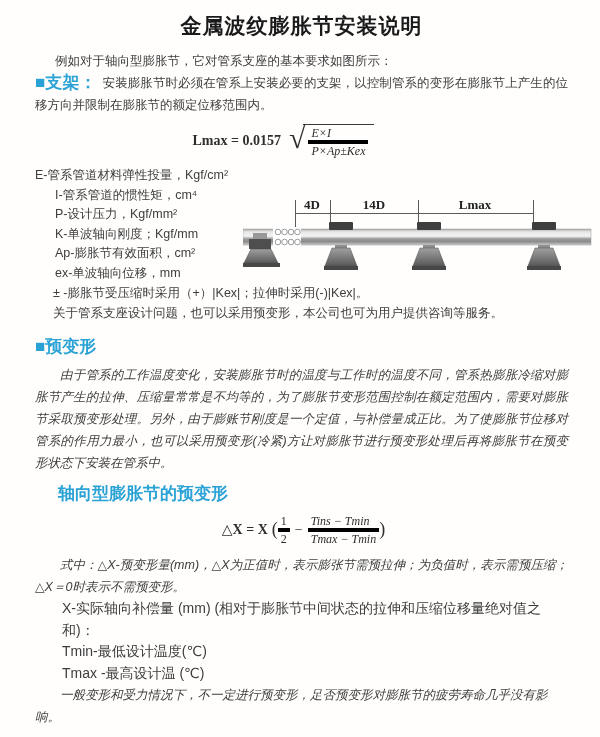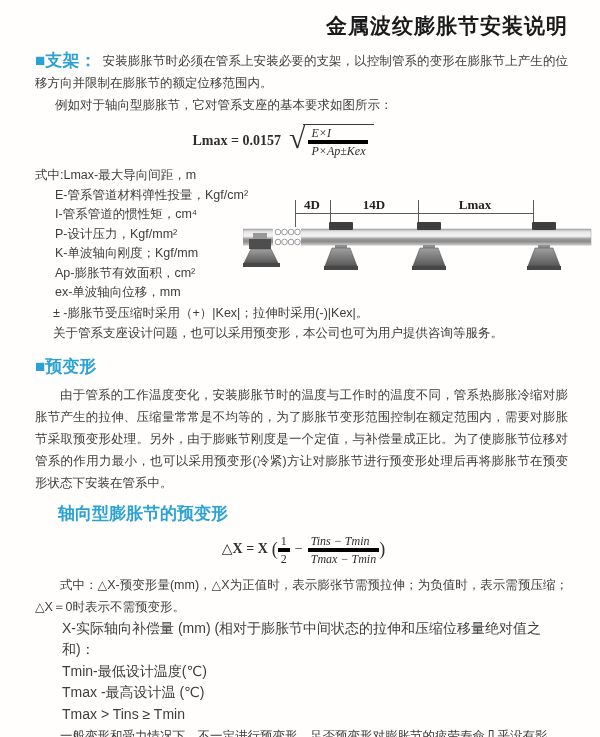--- a/index.html
+++ b/index.html
@@ -8,35 +8,35 @@
     width:600px;height:737px;
     margin:0 auto;
     background:#fffefd;
     overflow:hidden;
     font-family:"Liberation Sans","DejaVu Sans",sans-serif;
     color:#3d3d3d;
   }
   .inner{padding:12px 32px 0 35px;}
   h1{
     margin:0 0 10px 0;
-    text-align:right;
+    text-align:center;
     font-size:21px;
     letter-spacing:1px;
     color:#1a1a1a;
     font-weight:bold;
   }
   .body{
     font-size:12.5px;
     line-height:22px;
     margin:0;
     color:#3d3d3d;
   }
   .just{text-align:justify;}
   .ind20{text-indent:20px;}
-  .ind2em{text-indent:2em;}
+  .ind2em{text-indent:2em;font-style:italic;}
   .h2{
     color:#2aa2d5;
     font-size:17px;
     font-weight:bold;
   }
   .h2.inline{margin-right:6px;vertical-align:-1px;}
   h2.h2{margin:12px 0 6px 0;}
   .h3{
     color:#2aa2d5;
     font-size:17px;
@@ -85,33 +85,32 @@
 </style>
 </head>
 <body>
 
 <div class="page">
   <div class="inner">
 
     <h1>金属波纹膨胀节安装说明</h1>
 
     <section>
+      <p class="body ind20">例如对于轴向型膨胀节，它对管系支座的基本要求如图所示：</p>
       <p class="body just"><span class="h2 inline">■支架：</span><span>安装膨胀节时必须在管系上安装必要的支架，以控制管系的变形在膨胀节上产生的位移方向并限制在膨胀节的额定位移范围内。</span></p>
-      <p class="body ind20">例如对于轴向型膨胀节，它对管系支座的基本要求如图所示：</p>
 
       <div class="formula f1">
         <span class="flhs">Lmax = 0.0157</span><span class="sqrt">
             <span class="sqrt-sign">√</span>
             <span class="radicand"><span class="frac it"><span class="num">E×I</span><span class="den">P×Ap±Kex</span></span></span>
           </span>
       </div>
 
       <div class="vars-wrap">
         <div class="vars">
-          <div class="vline">式中:Lmax-最大导向间距，m</div>
           <div class="vline">E-管系管道材料弹性投量，Kgf/cm²</div>
           <div class="vline">I-管系管道的惯性矩，cm⁴</div>
           <div class="vline">P-设计压力，Kgf/mm²</div>
           <div class="vline">K-单波轴向刚度；Kgf/mm</div>
           <div class="vline">Ap-膨胀节有效面积，cm²</div>
           <div class="vline">ex-单波轴向位移，mm</div>
         </div>
       </div>
 
       <p class="body note1">± -膨胀节受压缩时采用（+）|Kex|；拉伸时采用(-)|Kex|。</p>
@@ -126,21 +125,20 @@
     <section>
       <h3 class="h3">轴向型膨胀节的预变形</h3>
       <div class="formula f2">
         <span class="flhs2">△X = X</span><span class="paren">(</span><span class="frac"><span class="num">1</span><span class="den">2</span></span><span class="fminus">−</span><span class="frac it"><span class="num">Tins − Tmin</span><span class="den">Tmax − Tmin</span></span><span class="paren">)</span>
       </div>
       <p class="body ind2em just">式中：△X-预变形量(mm)，△X为正值时，表示膨张节需预拉伸；为负值时，表示需预压缩；△X＝0时表示不需预变形。</p>
       <div class="vlines2">
         <div class="vline">X-实际轴向补偿量 (mm) (相对于膨胀节中间状态的拉伸和压缩位移量绝对值之和)：</div>
         <div class="vline">Tmin-最低设计温度(℃)</div>
         <div class="vline">Tmax -最高设计温 (℃)</div>
-        <div class="vline">Tmax &gt; Tins ≥ Tmin</div>
       </div>
       <p class="body ind2em">一般变形和受力情况下，不一定进行预变形，足否预变形对膨胀节的疲劳寿命几乎没有影响。</p>
     </section>
 
   </div>
 
   <svg class="diagram" width="352" height="80" viewBox="0 0 352 80">
     <defs>
       <linearGradient id="pipeGrad" x1="0" y1="0" x2="0" y2="1">
         <stop offset="0" stop-color="#ababab"></stop>

